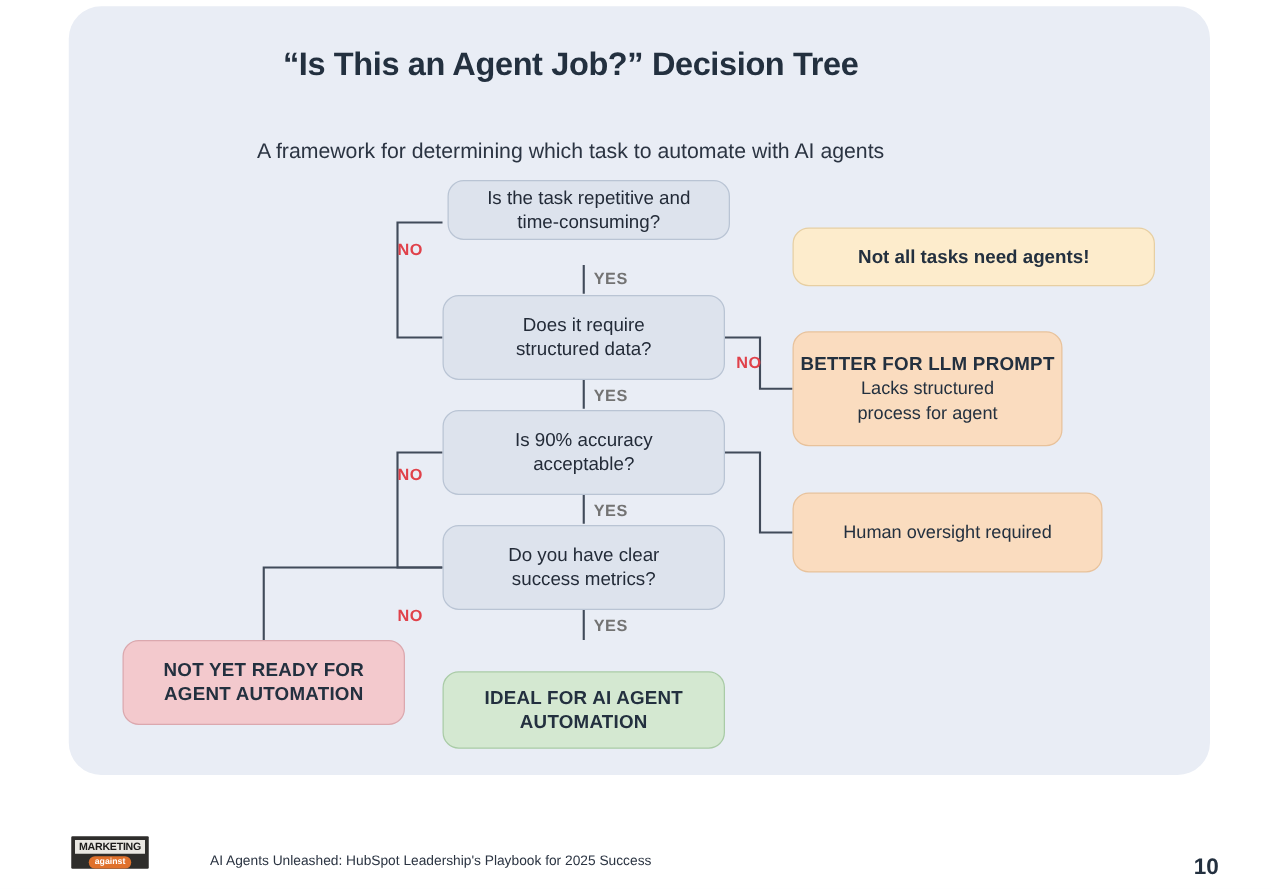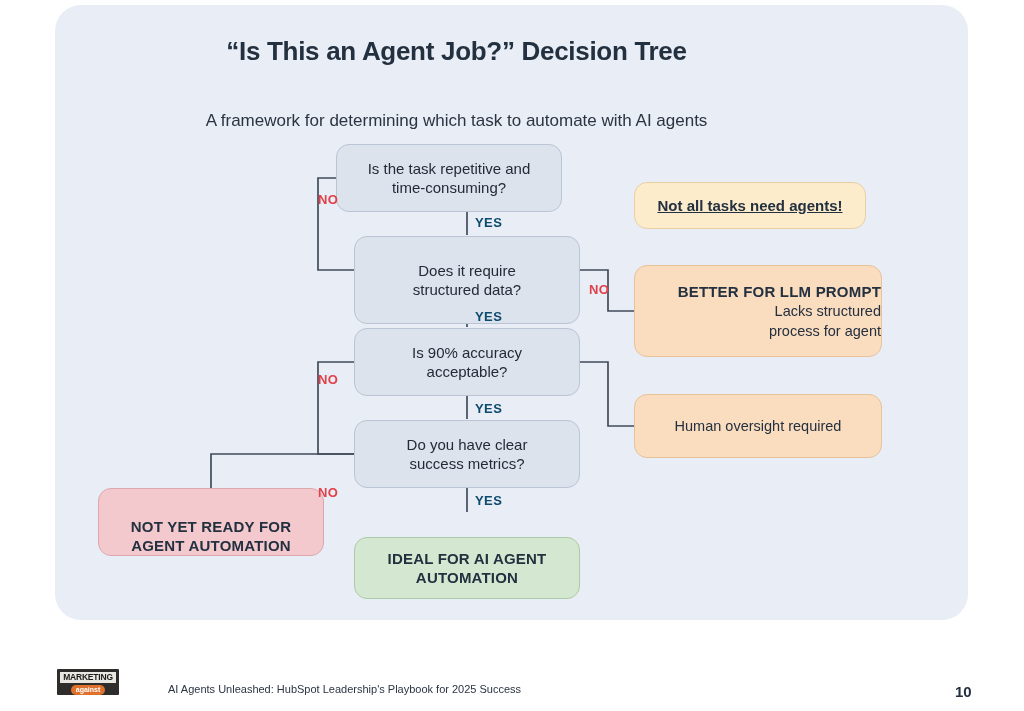--- a/index.html
+++ b/index.html
@@ -121,36 +121,36 @@
   .node-line { display: block; }
 
   
   .elabel {
     position: absolute;
     font-size: 13px;
     font-weight: bold;
     letter-spacing: 0.4px;
   }
   .lbl-no  { color: #e0414a; margin-top: 33px; }
-  .lbl-yes { color: #0c4a6e; text-align: center; }
+  .lbl-yes { color: #737373; text-align: center; }
 
   
   #footer-text {
     position: absolute;
     left: 136px;
     top: 683px;
     font-size: 11px;
     color: #2b3442;
     margin-left: 32px;
   }
   #page-number {
     position: absolute;
     left: 955px;
     top: 683px;
-    font-size: 15px;
+    font-size: 18px;
     font-weight: bold;
     color: #23303f;
   }
 
   #brand-logo {
     position: absolute;
     left: 57px;
     top: 669px;
     width: 62px;
     height: 26px;
@@ -215,55 +215,55 @@
     <path d="M354,362 L318,362 L318,454 L354,454"></path>
 
     <path d="M580,270 L608,270 L608,311 L634,311"></path>
 
     <path d="M354,454 L211,454 L211,512"></path>
 
     <path d="M580,362 L608,362 L608,426 L634,426"></path>
   </g>
 </svg>
 
-<div class="node decision" style="left:336px; top:144px; width:226px; height:68px;">
+<div class="node decision" style="left:358px; top:144px; width:226px; height:48px;">
   <span class="node-line">Is the task repetitive and</span>
   <span class="node-line">time-consuming?</span>
 </div>
 
-<div class="node decision" style="left:354px; top:236px; width:226px; height:88px;">
+<div class="node decision" style="left:354px; top:236px; width:226px; height:68px;">
   <span class="node-line">Does it require</span>
   <span class="node-line">structured data?</span>
 </div>
 
 <div class="node decision" style="left:354px; top:328px; width:226px; height:68px;">
   <span class="node-line">Is 90% accuracy</span>
   <span class="node-line">acceptable?</span>
 </div>
 
 <div class="node decision" style="left:354px; top:420px; width:226px; height:68px;">
   <span class="node-line">Do you have clear</span>
   <span class="node-line">success metrics?</span>
 </div>
 
-<div class="node callout" style="left:634px; top:182px; width:232px; height:47px;text-decoration:underline;">
+<div class="node callout" style="left:634px; top:182px; width:290px; height:47px;">
   <span class="node-line">Not all tasks need agents!</span>
 </div>
 
-<div class="node outcome-orange" style="left:634px; top:265px; width:248px; height:92px;align-items:flex-end;">
+<div class="node outcome-orange" style="left:634px; top:265px; width:216px; height:92px;">
   <span class="otitle">BETTER FOR LLM PROMPT</span>
   <span class="osub">Lacks structured</span>
   <span class="osub">process for agent</span>
 </div>
 
 <div class="node outcome-orange" style="left:634px; top:394px; width:248px; height:64px;">
   <span class="osub">Human oversight required</span>
 </div>
 
-<div class="node outcome-red" style="left:98px; top:488px; width:226px; height:68px;justify-content:flex-end;">
+<div class="node outcome-red" style="left:98px; top:512px; width:226px; height:68px;">
   <span class="otitle">NOT YET READY FOR</span>
   <span class="otitle">AGENT AUTOMATION</span>
 </div>
 
 <div class="node outcome-green" style="left:354px; top:512px; width:226px; height:62px;margin-top:25px;">
   <span class="otitle">IDEAL FOR AI AGENT</span>
   <span class="otitle">AUTOMATION</span>
 </div>
 
 <div class="elabel lbl-no" style="left:318px; top:159px;">NO</div>

